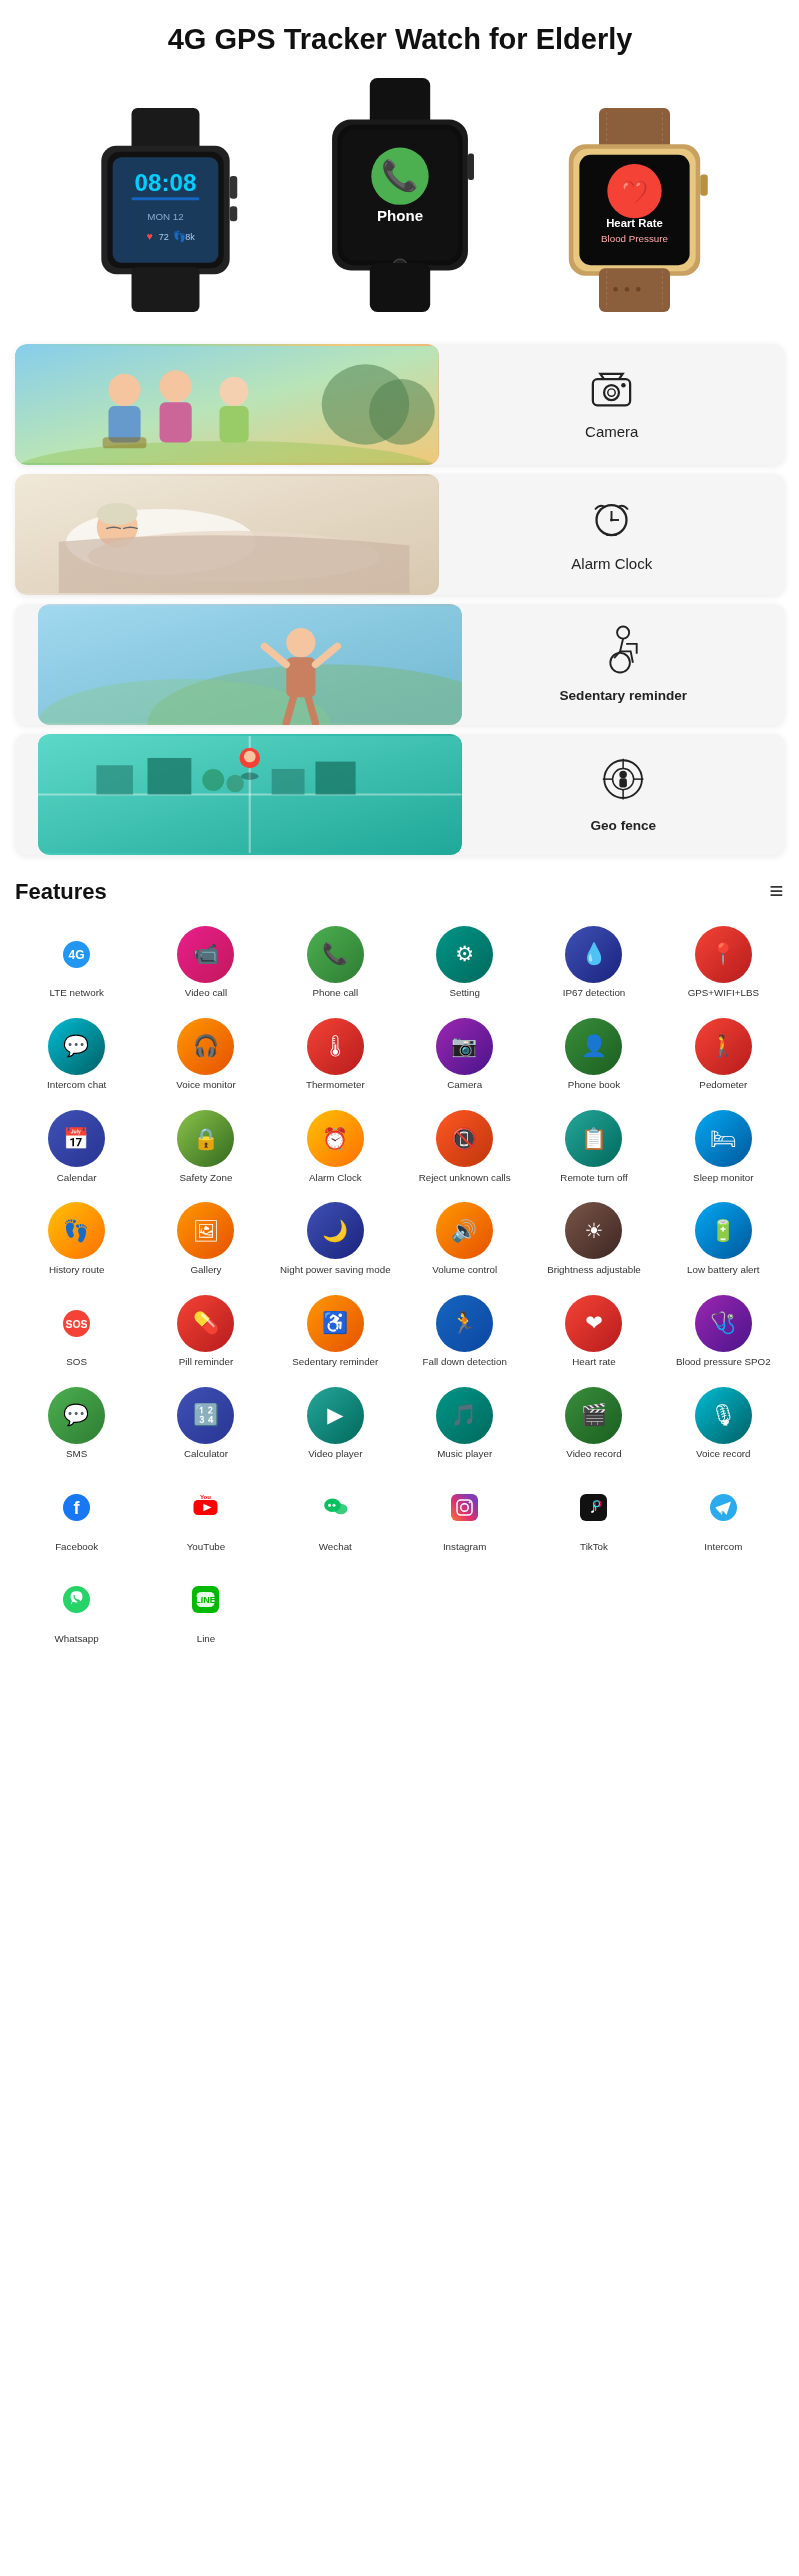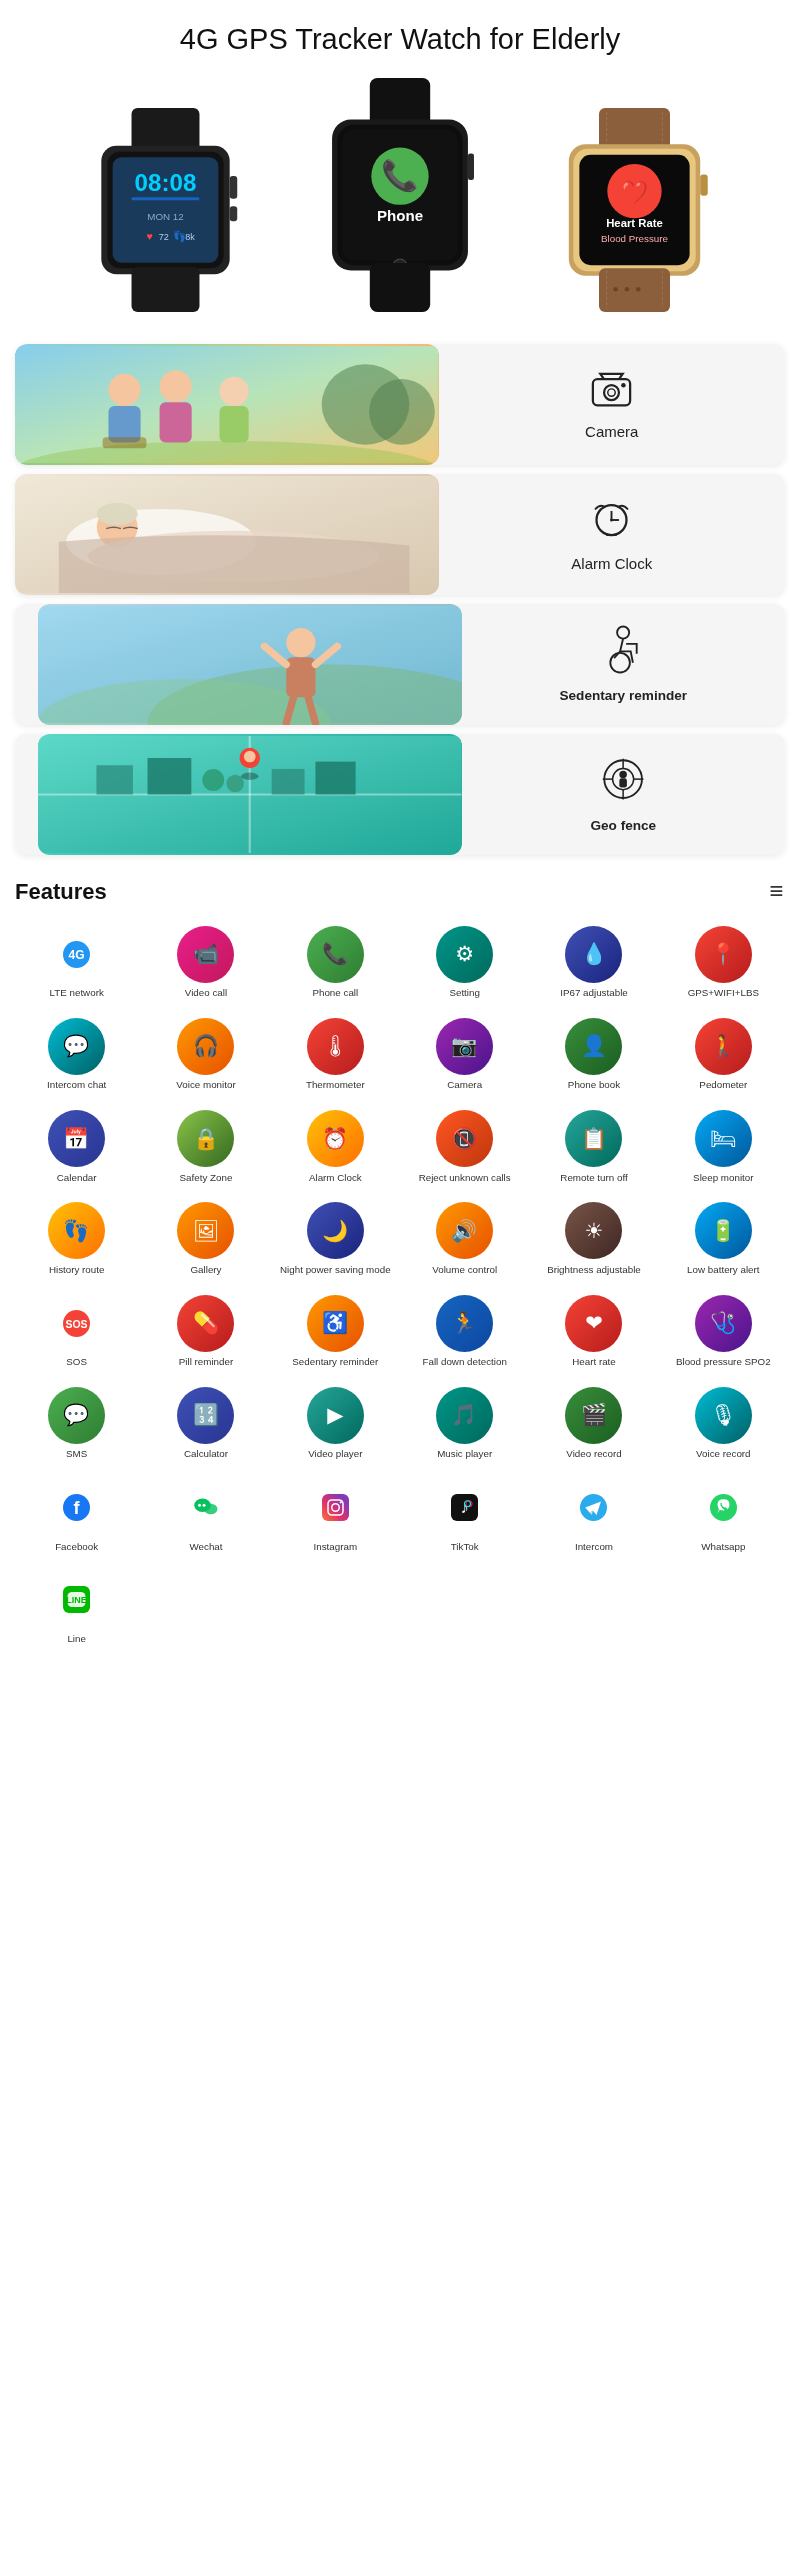--- a/index.html
+++ b/index.html
@@ -5,21 +5,21 @@
     * { box-sizing: border-box; margin: 0; padding: 0; }
     body {
       font-family: Arial, sans-serif;
       background: #fff;
       width: 800px;
       overflow-x: hidden;
     }
 
     .page-title {
       font-size: 29px;
-      font-weight: normal;
+      font-weight: bold;
       text-align: center;
       padding: 22.6px 15px 15px;
       color: #111;
     }
 
     
     .feature-banner {
       margin: 9px 15px;
       border-radius: 12px;
       background: #f5f5f5;
@@ -477,21 +477,21 @@
     <div class="feature-item">
       <div class="feature-icon-circle ic-green" style="font-size: 21px;">📞</div>
       <span class="feature-label">Phone call</span>
     </div>
     <div class="feature-item">
       <div class="feature-icon-circle ic-teal" style="font-size: 21px;">⚙</div>
       <span class="feature-label">Setting</span>
     </div>
     <div class="feature-item">
       <div class="feature-icon-circle ic-navy" style="font-size: 21px;">💧</div>
-      <span class="feature-label">IP67 adjustable</span>
+      <span class="feature-label">IP67 detection</span>
     </div>
     <div class="feature-item">
       <div class="feature-icon-circle ic-red" style="font-size: 21px;">📍</div>
       <span class="feature-label">GPS+WIFI+LBS</span>
     </div>
     <div class="feature-item">
       <div class="feature-icon-circle ic-cyan" style="font-size: 21px;">💬</div>
       <span class="feature-label">Intercom chat</span>
     </div>
     <div class="feature-item">
@@ -616,20 +616,30 @@
       <span class="feature-label">Voice record</span>
     </div>
     <div class="feature-item">
       <div class="feature-icon-circle ic-facebook" style="background: transparent; overflow: visible;">
         <svg width="27" height="27" viewBox="0 0 36 36" style="font-size:32px">
           <circle cx="18" cy="18" r="18" fill="#1877F2"></circle>
           <text x="18" y="26" font-family="Arial" font-size="24" font-weight="bold" fill="#fff" text-anchor="middle">f</text>
         </svg>
       </div>
       <span class="feature-label">Facebook</span>
+    </div>
+    <div class="feature-item">
+      <div class="feature-icon-circle ic-youtube" style="background: transparent; overflow: visible;">
+        <svg width="27" height="27" viewBox="0 0 36 36" style="font-size:32px">
+          <rect x="2" y="8" width="32" height="20" rx="6" fill="#FF0000"></rect>
+          <polygon points="15,13 26,18 15,23" fill="#fff"></polygon>
+          <text x="18" y="7" font-family="Arial" font-size="8" font-weight="bold" fill="#FF0000" text-anchor="middle">You</text>
+        </svg>
+      </div>
+      <span class="feature-label">YouTube</span>
     </div>
     <div class="feature-item">
       <div class="feature-icon-circle ic-wechat" style="background: transparent; overflow: visible;">
         <svg width="27" height="27" viewBox="0 0 36 36">
           <ellipse cx="14" cy="15" rx="11" ry="9" fill="#07C160"></ellipse>
           <ellipse cx="25" cy="20" rx="9" ry="7" fill="#07C160" opacity="0.8"></ellipse>
           <circle cx="10" cy="15" r="2" fill="#fff"></circle>
           <circle cx="16" cy="15" r="2" fill="#fff"></circle>
         </svg>
       </div>

